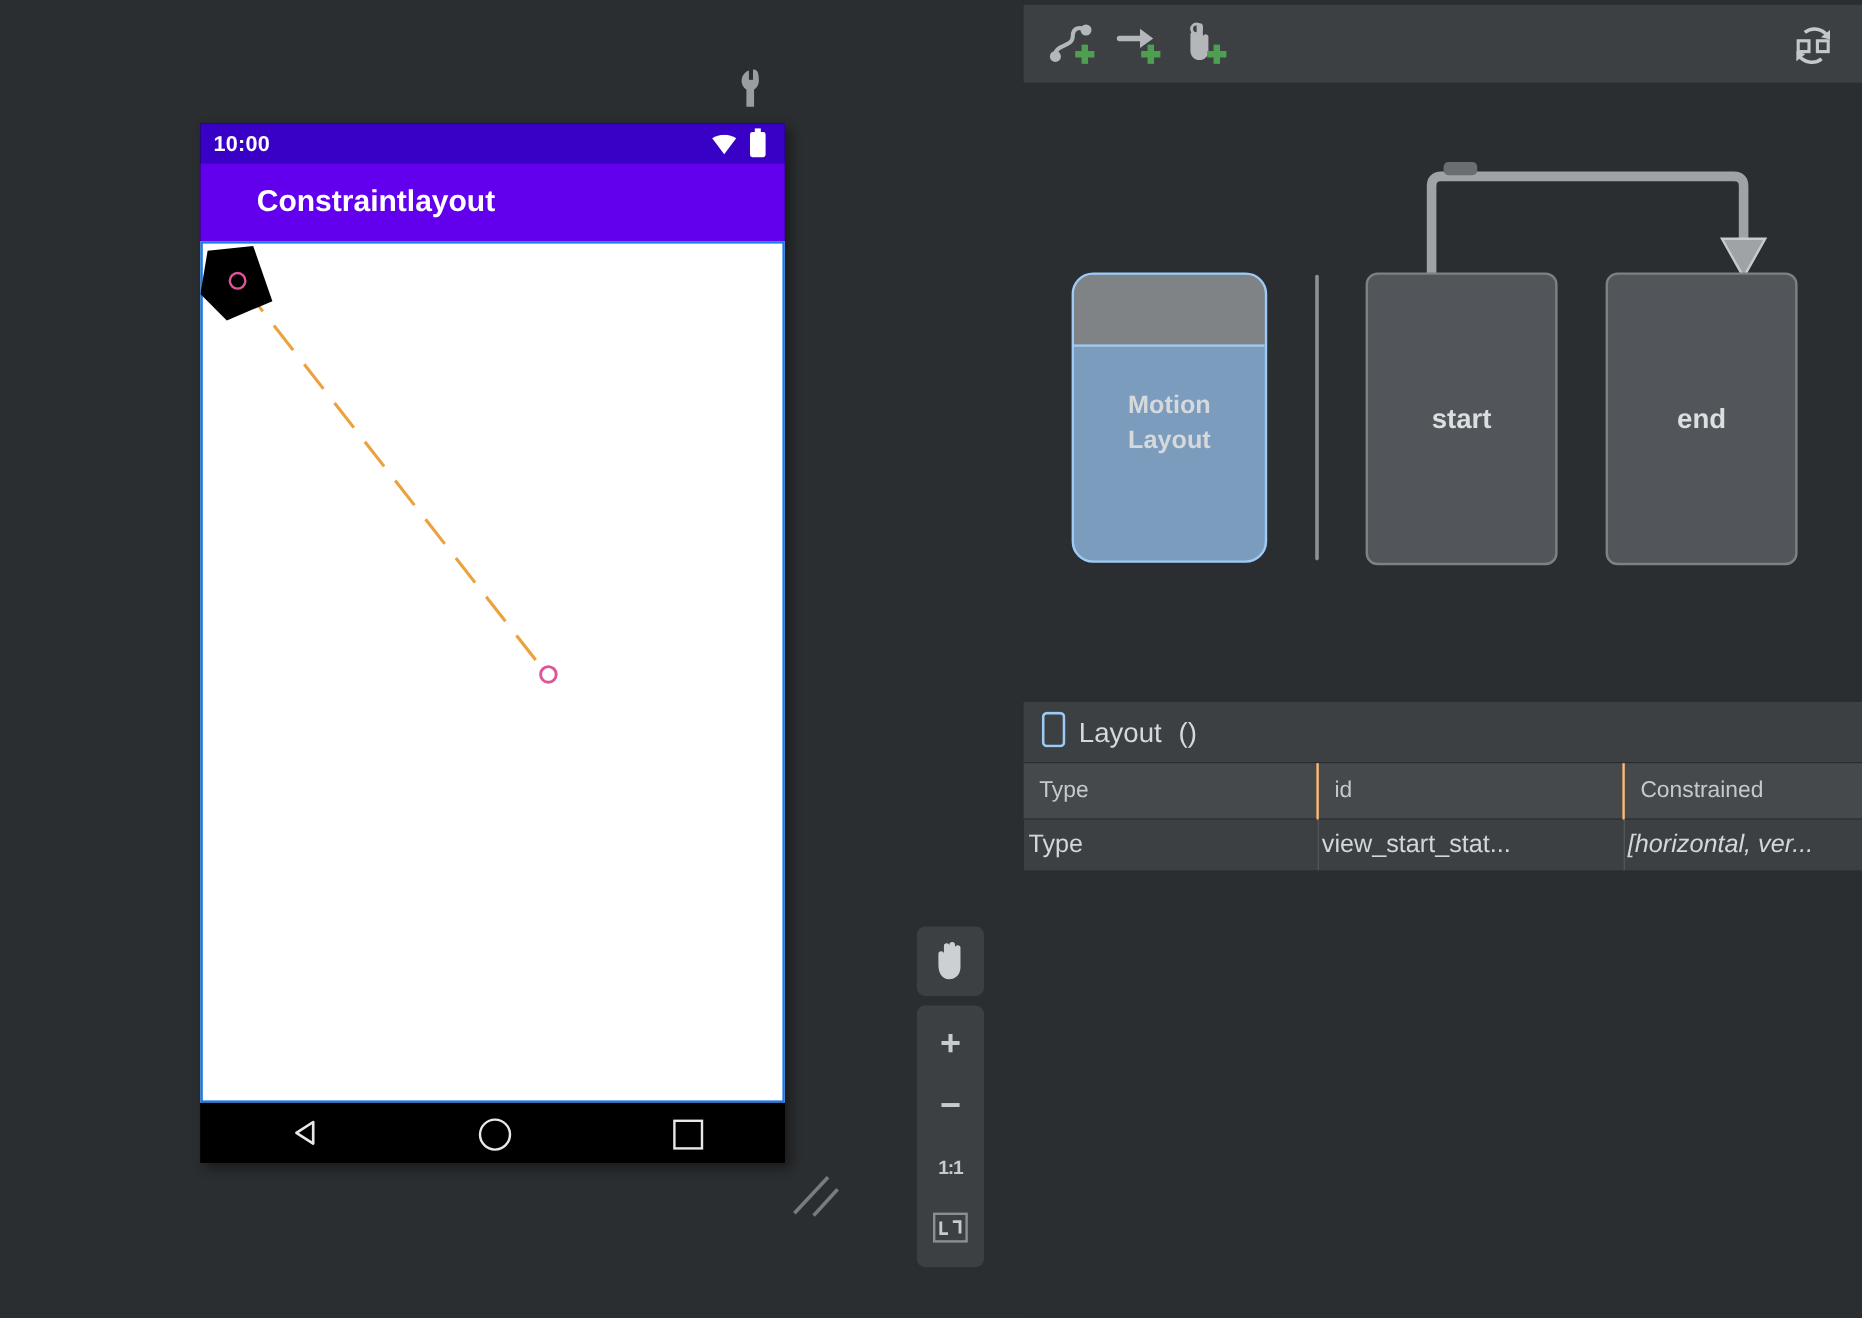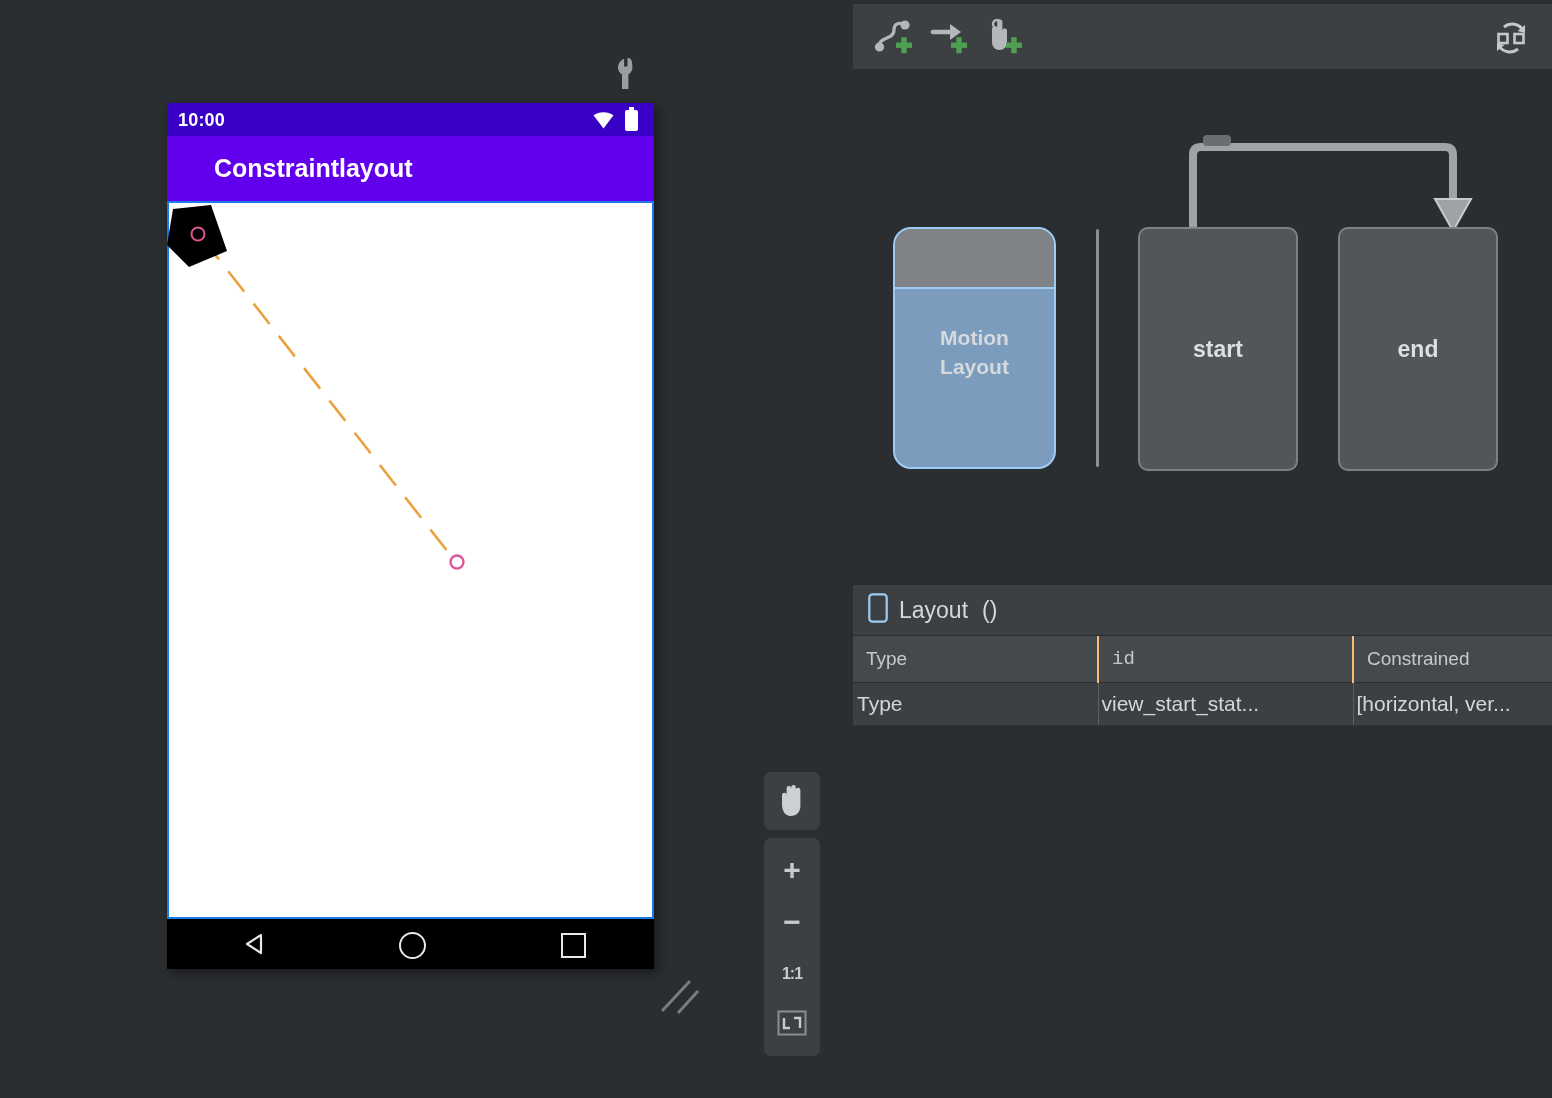--- a/index.html
+++ b/index.html
@@ -153,23 +153,23 @@
     border-right:2px solid #fdba74;border-bottom:1px solid #2b2e31;
   }
   #layout-table th:last-child{border-right:none;}
   #layout-table td{
     background:#3c4043;color:#d4d7d9;font-size:21px;
     text-align:left;padding:9px 0 9px 3px;
     border-right:1px solid #5b5f62;border-bottom:1px solid #303335;
     white-space:nowrap;overflow:hidden;
   }
   #layout-table td:first-child{padding-left:4px;}
-  #layout-table td:last-child{border-right:none;}
+  #layout-table td:last-child{border-right:none;font-style:italic;}
   .col-type{width:231px;}
-  .col-id{width:240px;font-family:Liberation Mono, monospace;}
+  .col-id{width:240px;}
 </style>
 </head>
 <body>
 
 <div class="root">
 
   <div id="design-surface">
 
     <div id="wrench-icon">
       <svg width="32" height="36" viewBox="0 0 32 36">

